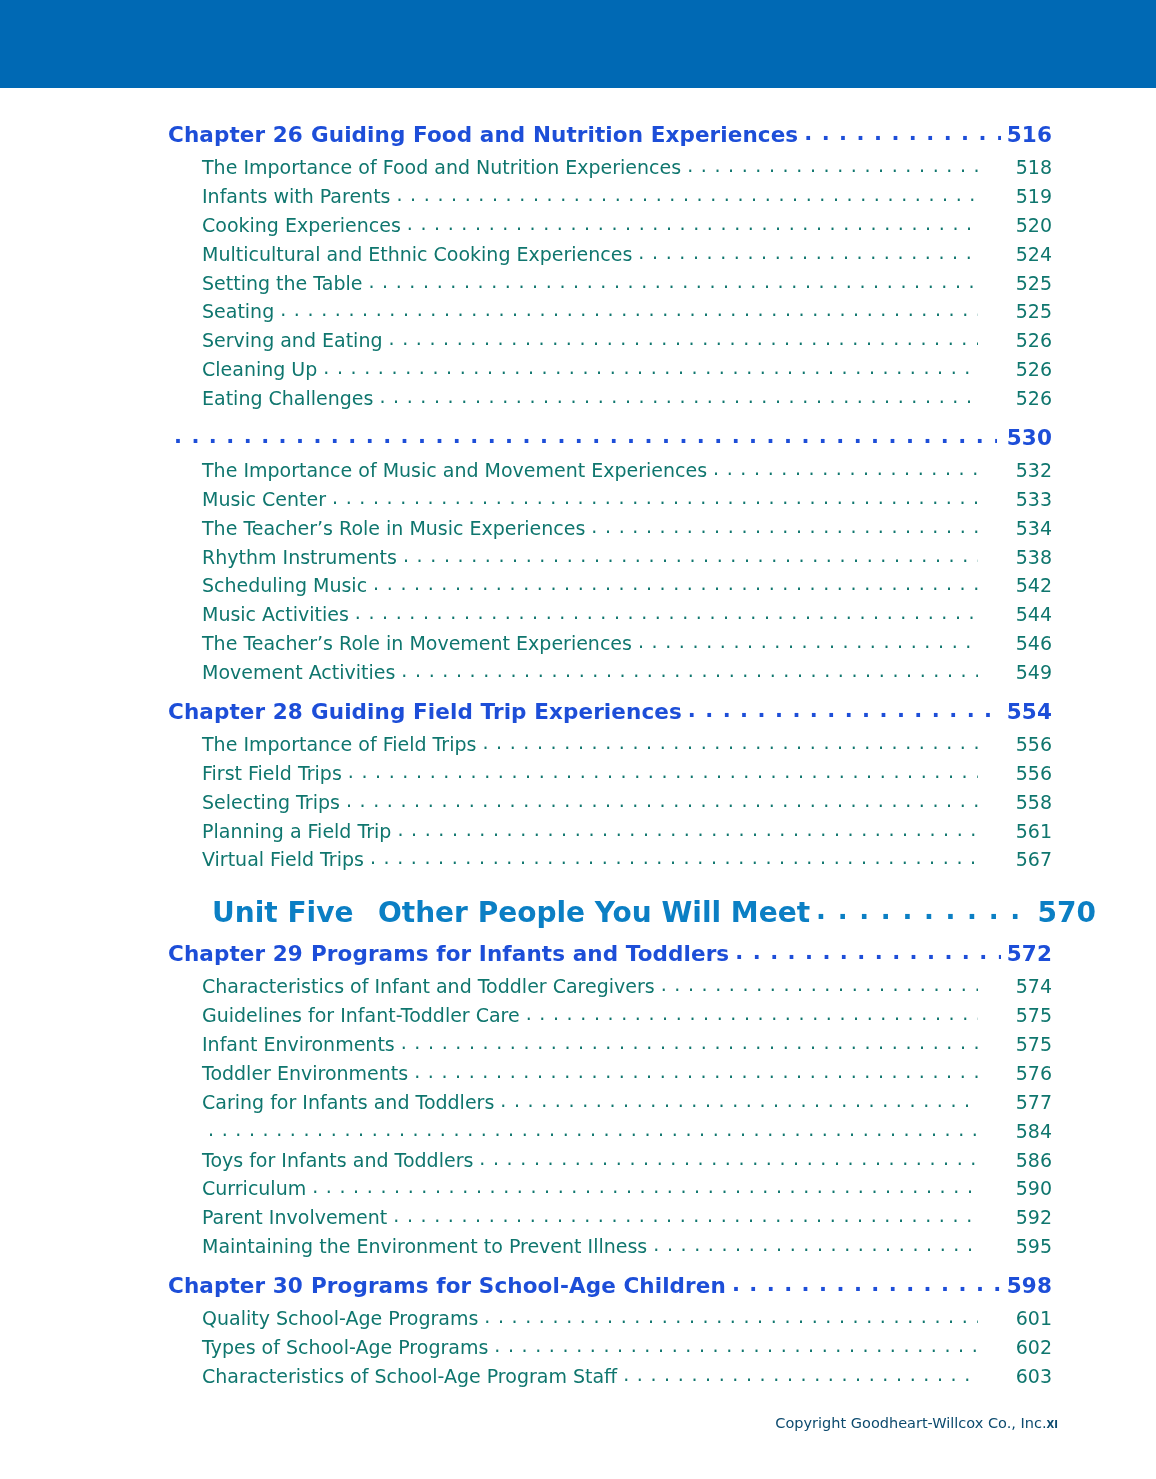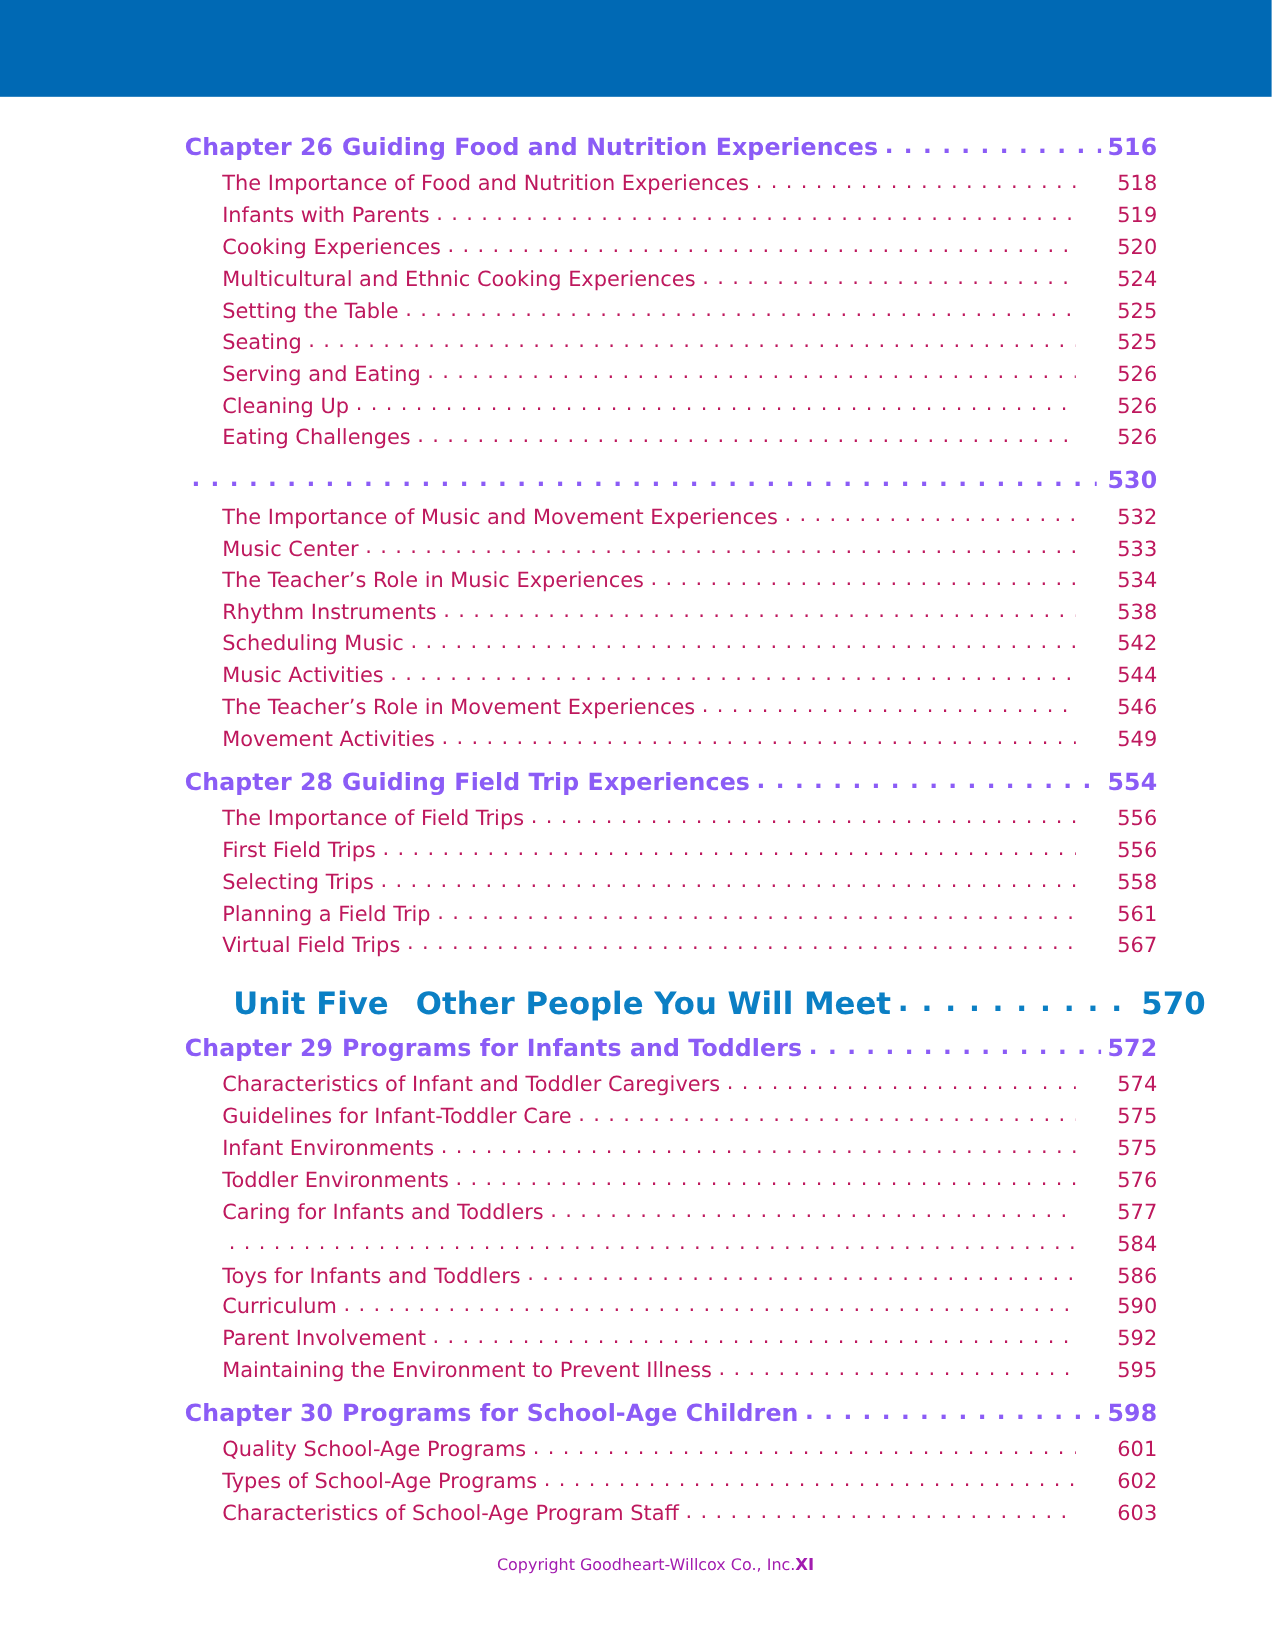--- a/index.html
+++ b/index.html
@@ -50,21 +50,21 @@
     letter-spacing: 0.30em;
     text-align: left;
   }
   .row .page {
     white-space: nowrap;
     text-align: right;
   }
 
   
   .chapter {
-    color: #8b5cf6;
+    color: #1d4ed8;
     font-size: 21.5px;
     font-weight: bold;
     margin-top: 12px;
     margin-bottom: 6px;
     letter-spacing: 0.1px;
   }
   .chapter .label {
     display: flex;
     align-items: baseline;
   }
@@ -104,21 +104,21 @@
     letter-spacing: 0.45em;
     position: relative;
     top: -3px;
   }
   .unit .page {
     width: 74px;
   }
 
   
   .section {
-    color: #be185d;
+    color: #0f766e;
     font-size: 19px;
     line-height: 1.52;
     margin-left: 34px;
     width: 850px;
   }
   .section .dots {
     font-size: 19px;
     letter-spacing: 0.40em;
     position: relative;
     top: -2px;
@@ -128,28 +128,28 @@
     margin-left: 32px;
   }
 
   
   .footer {
     position: absolute;
     left: 134px;
     bottom: 48px;
     width: 924px;
     display: flex;
-    justify-content: center;
+    justify-content: flex-end;
     align-items: baseline;
     font-size: 14.5px;
-    color: #a21caf;
+    color: #0c4a6e;
   }
   .footer .folio {
     font-weight: bold;
-    font-size: 15px;
+    font-size: 10px;
   }
 </style>
 </head>
 <body>
 
 <div id="page">
 
   <div class="top-band"></div>
 
   <div class="toc">

